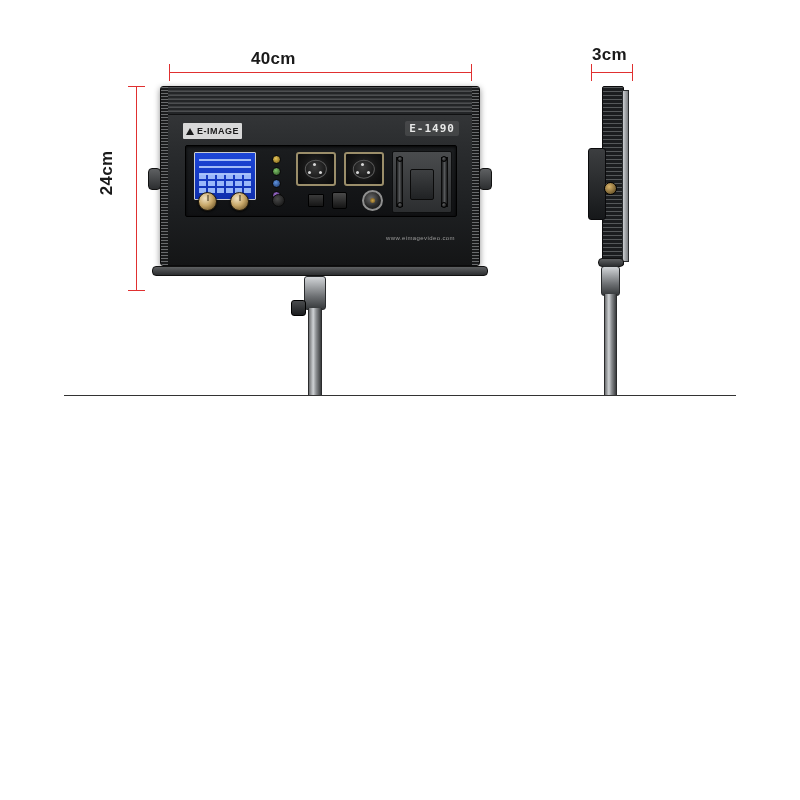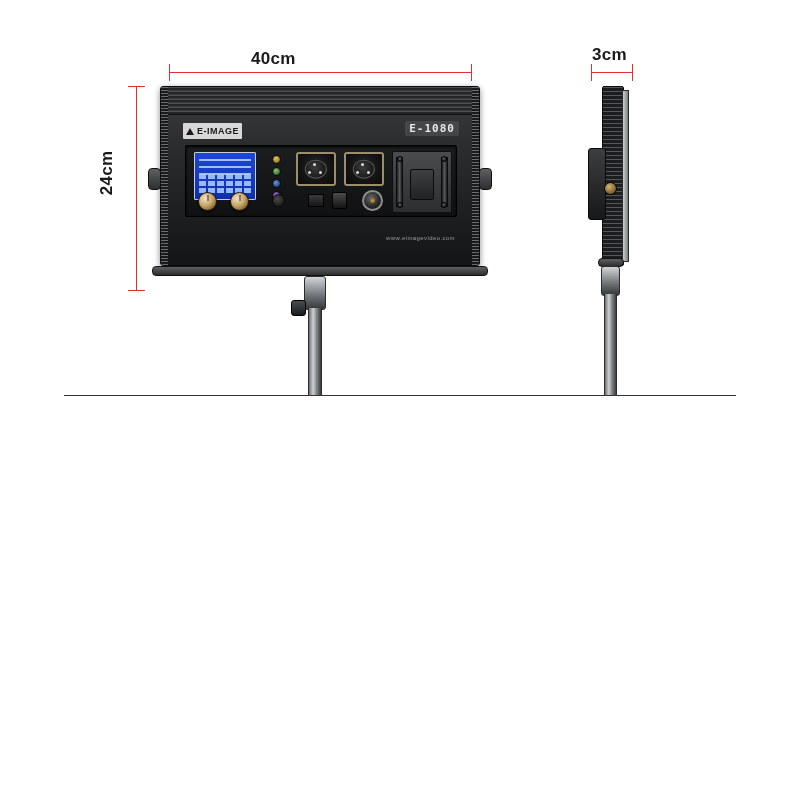--- a/index.html
+++ b/index.html
@@ -239,21 +239,21 @@
 
     <div class="panel" style="left:160px;top:86px;width:320px;height:180px;">
       <div class="fins" style="height:28px;"></div>
       <div class="serr-l"></div>
       <div class="serr-r"></div>
 
       <div class="brandplate" style="left:22px;top:36px;height:13px;font-size:9px;">
         <span class="tri"></span>
         <span>E-IMAGE</span>
       </div>
-      <div class="model" style="right:20px;top:34px;font-size:11px;">E-1080</div>
+      <div class="model" style="right:20px;top:34px;font-size:11px;">E-1490</div>
 
       <div class="bay" style="left:24px;top:58px;width:272px;height:72px;">
 
         <div class="lcd" style="left:8px;top:6px;width:62px;height:48px;">
           <div class="row" style="top:6px;"></div>
           <div class="row" style="top:13px;"></div>
           <div class="row" style="top:20px;"></div>
           <div class="cellgrid">
             <i></i>
               <i></i>

